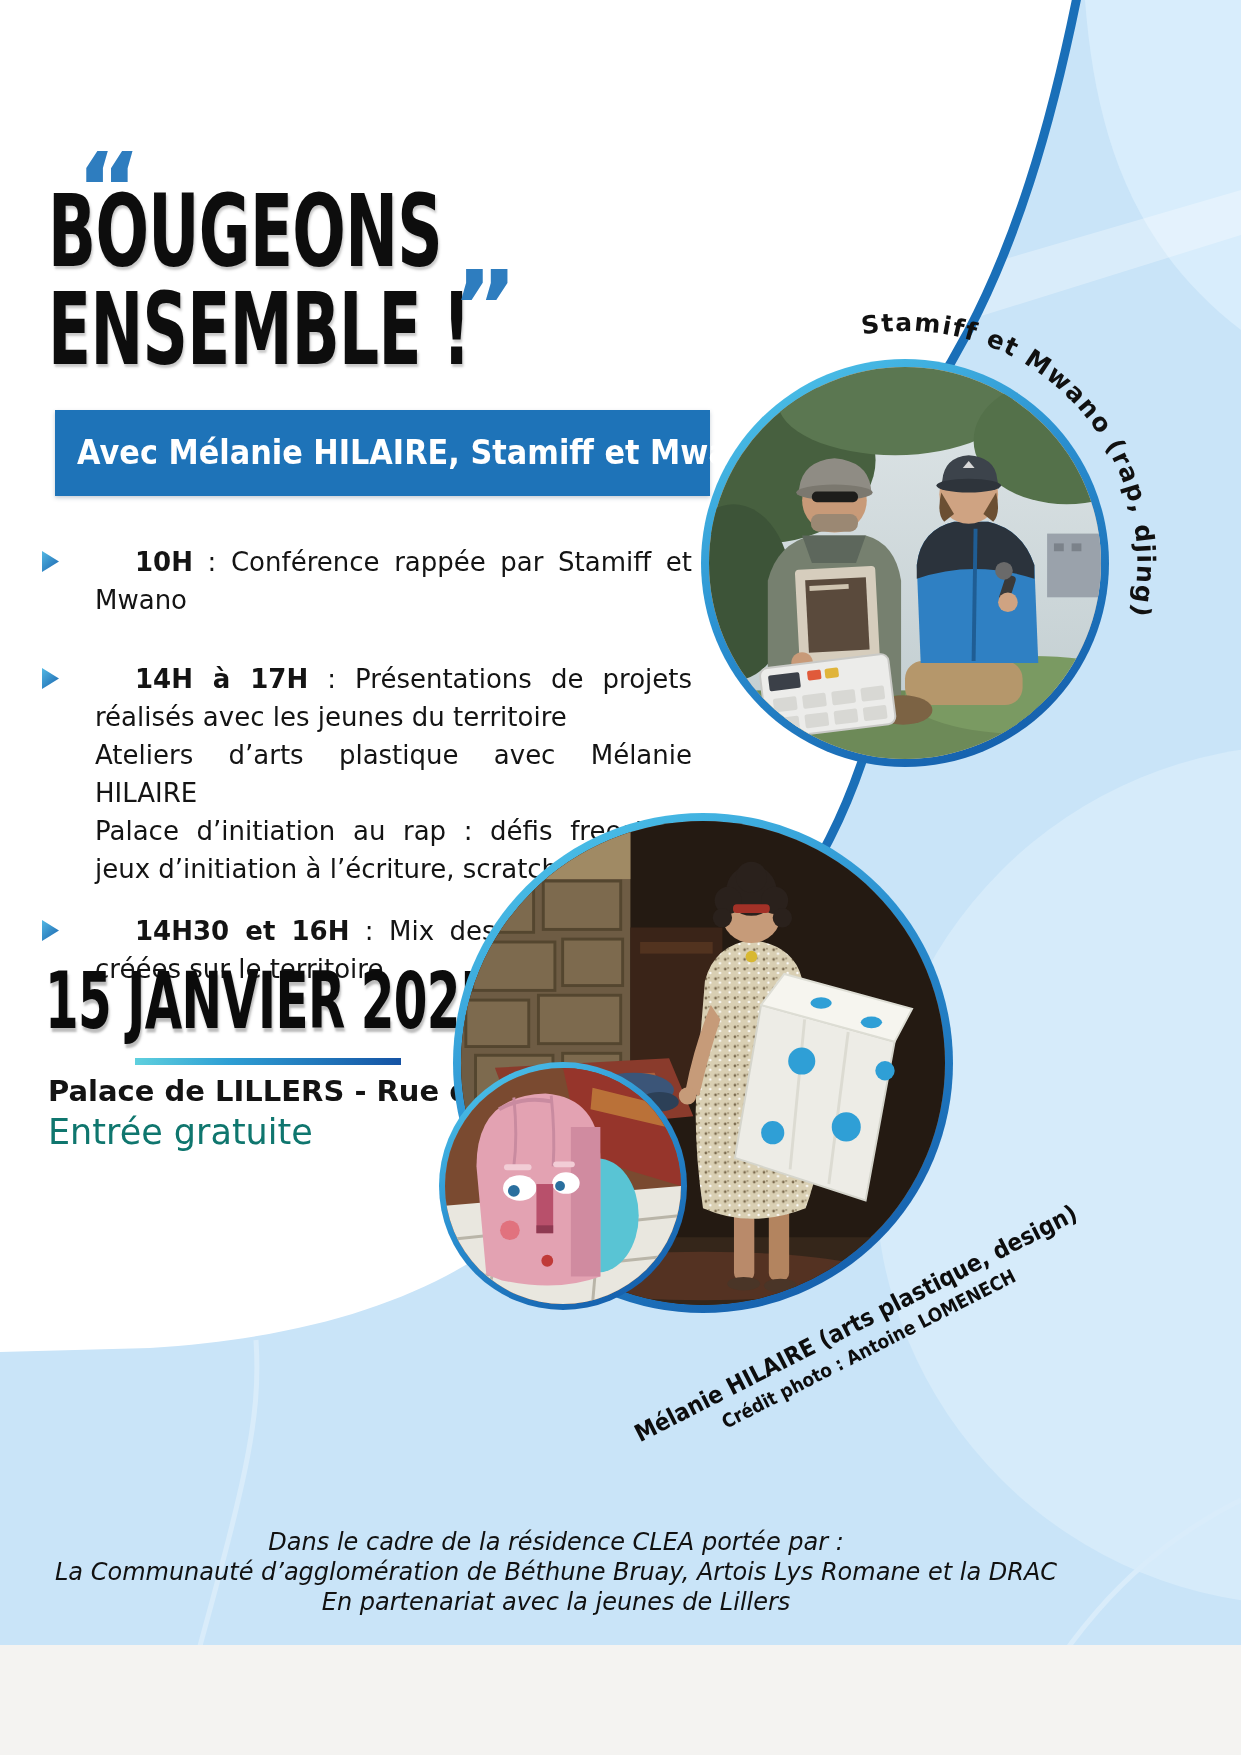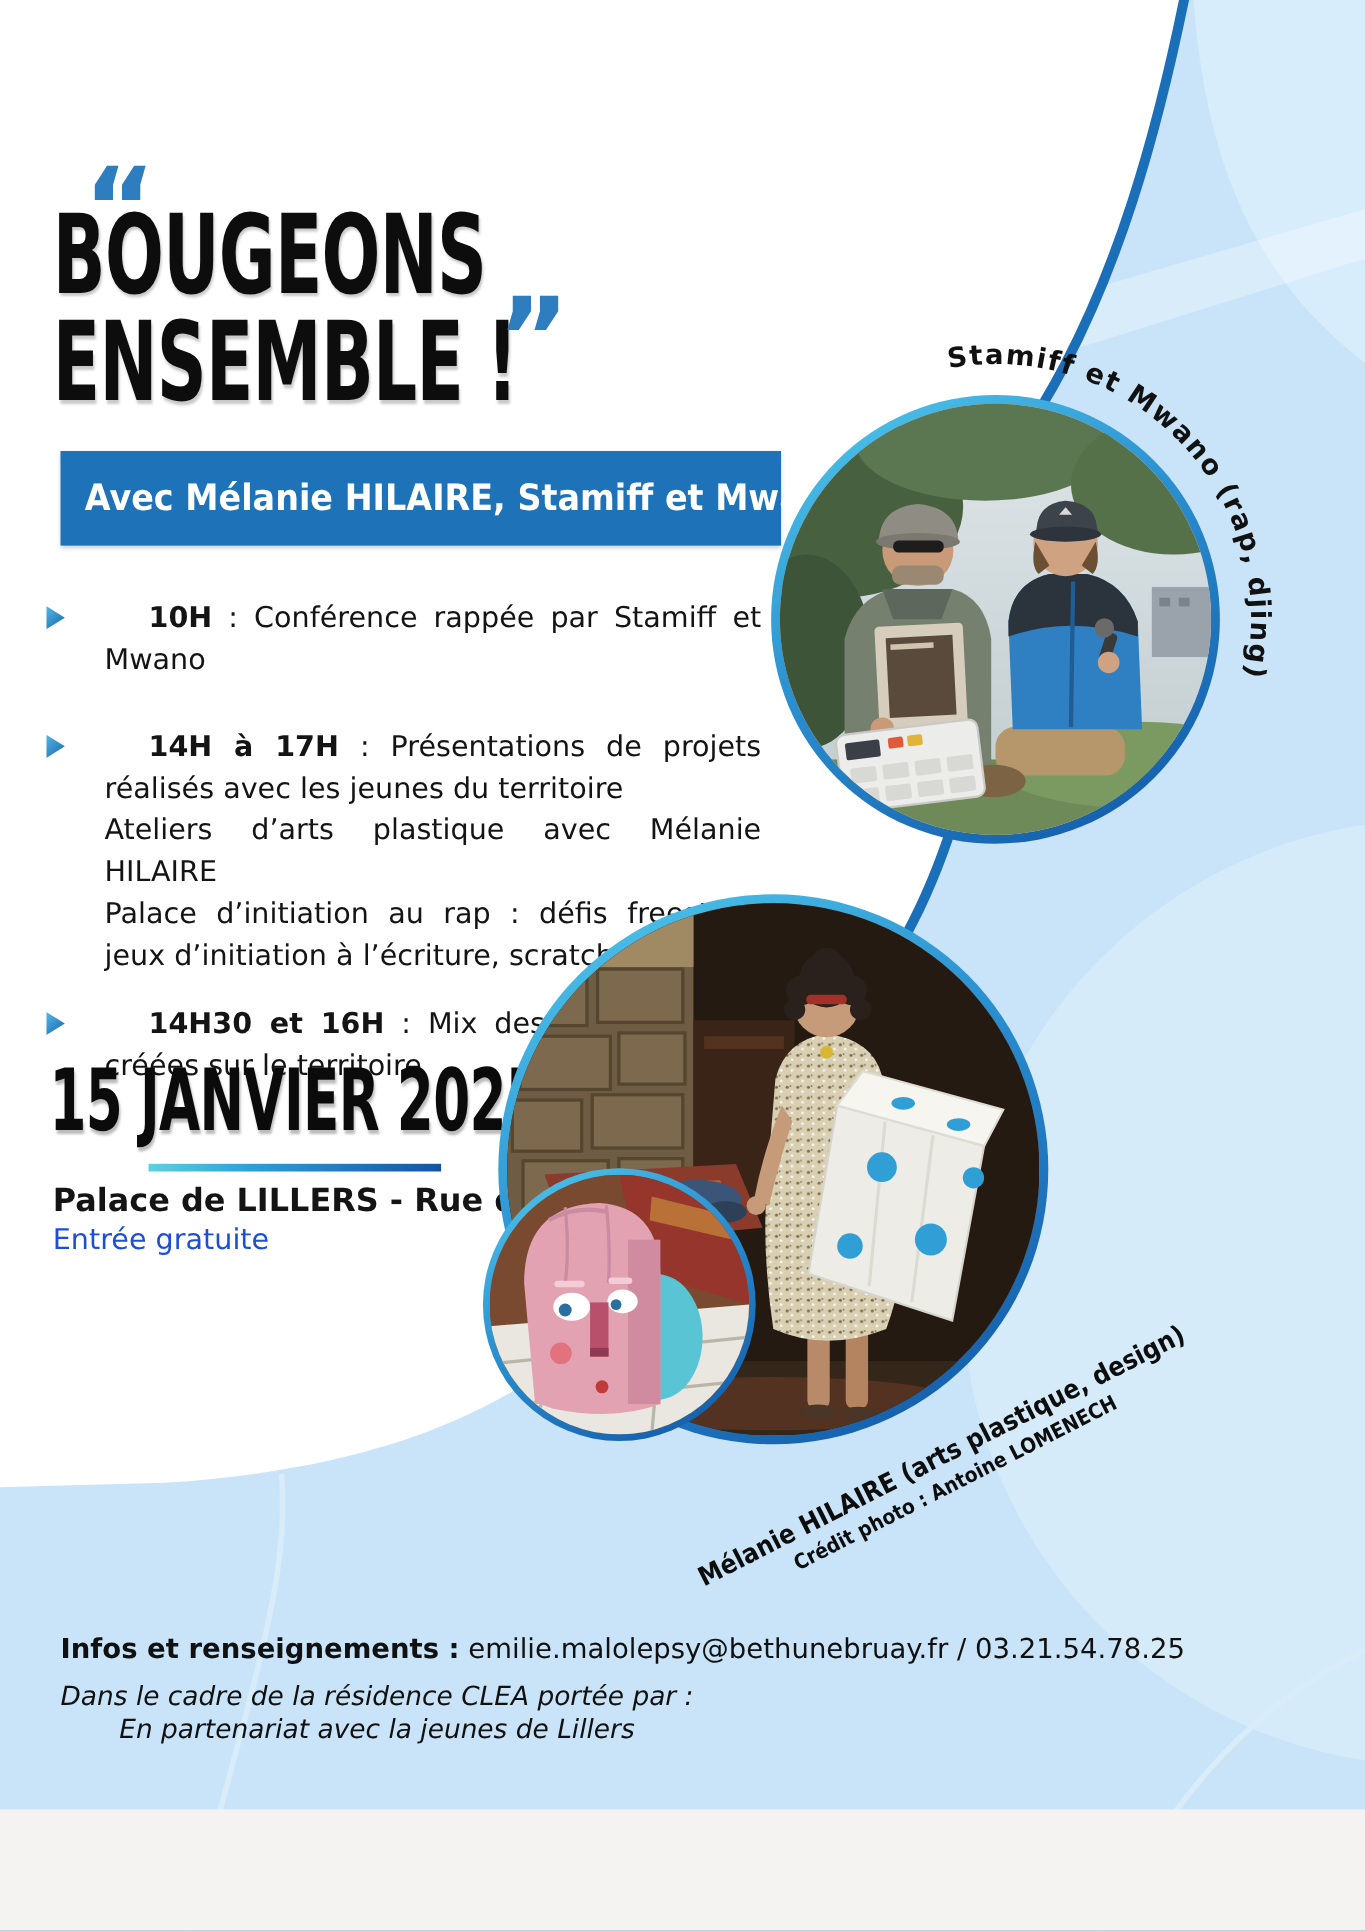--- a/index.html
+++ b/index.html
@@ -34,21 +34,21 @@
   .sched-time{font-weight:bold;margin-left:40px;}
   .sched-text{white-space:pre-line;}
 
   
   .big-date{position:absolute;left:45px;top:962px;font-size:78px;font-weight:bold;line-height:78px;
             color:#0b0b0b;white-space:nowrap;transform:scaleX(.62);transform-origin:left center;
             letter-spacing:-1px;text-shadow:2px 4px 3px rgba(60,60,60,.35);}
   .grad-bar{position:absolute;left:135px;top:1058px;width:266px;height:7px;
             background:linear-gradient(90deg,#5fd0de,#2e9fd4 35%,#1553a4);}
   .venue{position:absolute;left:48px;top:1074px;font-size:29px;font-weight:bold;color:#141414;white-space:nowrap;}
-  .admission{position:absolute;left:48px;top:1112px;font-size:26px;color:#1d4ed8;text-align:right;}
+  .admission{position:absolute;left:48px;top:1112px;font-size:35px;color:#0f766e;text-align:right;}
 
   
   .clea{position:absolute;}
   .clea .letters{display:inline-block;font-family:"DejaVu Sans",sans-serif;font-weight:400;
                  color:#17171a;white-space:nowrap;transform:scaleX(.36);transform-origin:left top;
                  line-height:1;}
   .clea-top{left:962px;top:98px;width:210px;}
   .clea-top .letters{font-size:190px;}
   .clea-top .tagline{position:absolute;left:0;top:150px;width:190px;font-size:9px;letter-spacing:.4px;
                      color:#1c1c1c;white-space:nowrap;transform:scaleX(.95);transform-origin:left top;}
@@ -315,25 +315,23 @@
         </g>
       </svg>
     </div>
   </div>
 
   <div class="rot-caption">
     <span class="l1">Mélanie HILAIRE (arts plastique, design)</span>
     <span class="l2">Crédit photo : Antoine LOMENECH</span>
   </div>
 
-  <div class="contact">
-    <b>Infos et renseignements :</b><span> emilie.malolepsy@bethunebruay.fr  /  03.21.54.78.25</span>
-  </div>
   <div class="context">
     <div>Dans le cadre de la résidence CLEA portée par :</div>
+    <div>La Communauté d’agglomération de Béthune Bruay, Artois Lys Romane et la DRAC</div>
     <div>En partenariat avec la jeunes de Lillers</div>
   </div>
 
   <div class="footer">
 
     
 
     
 
     

